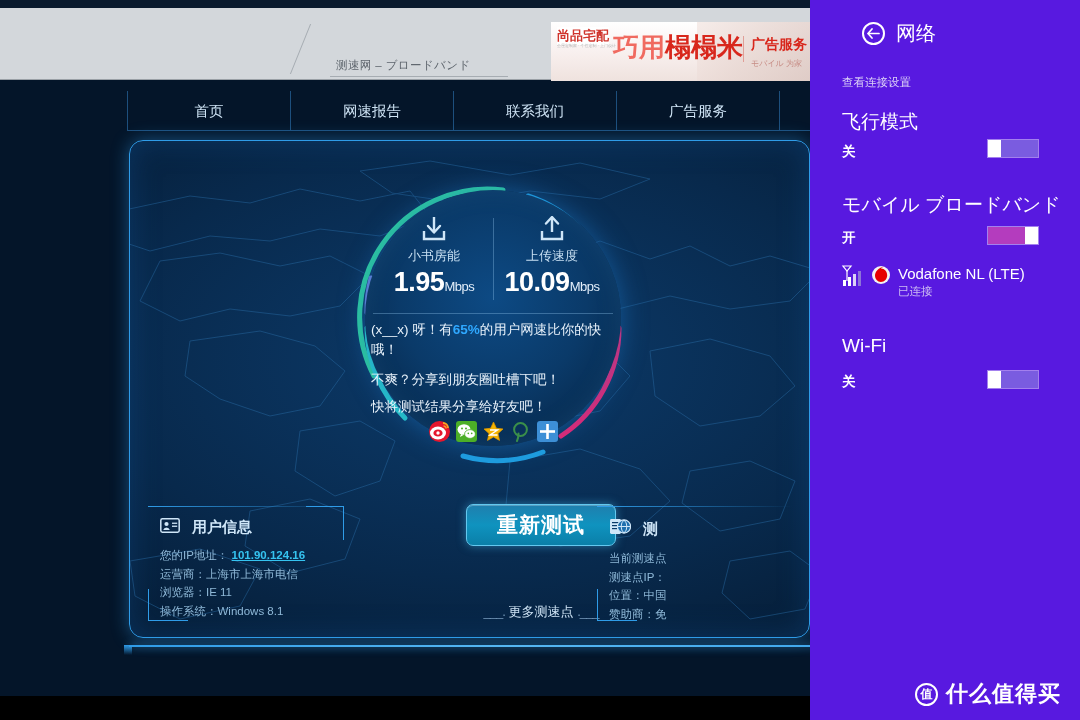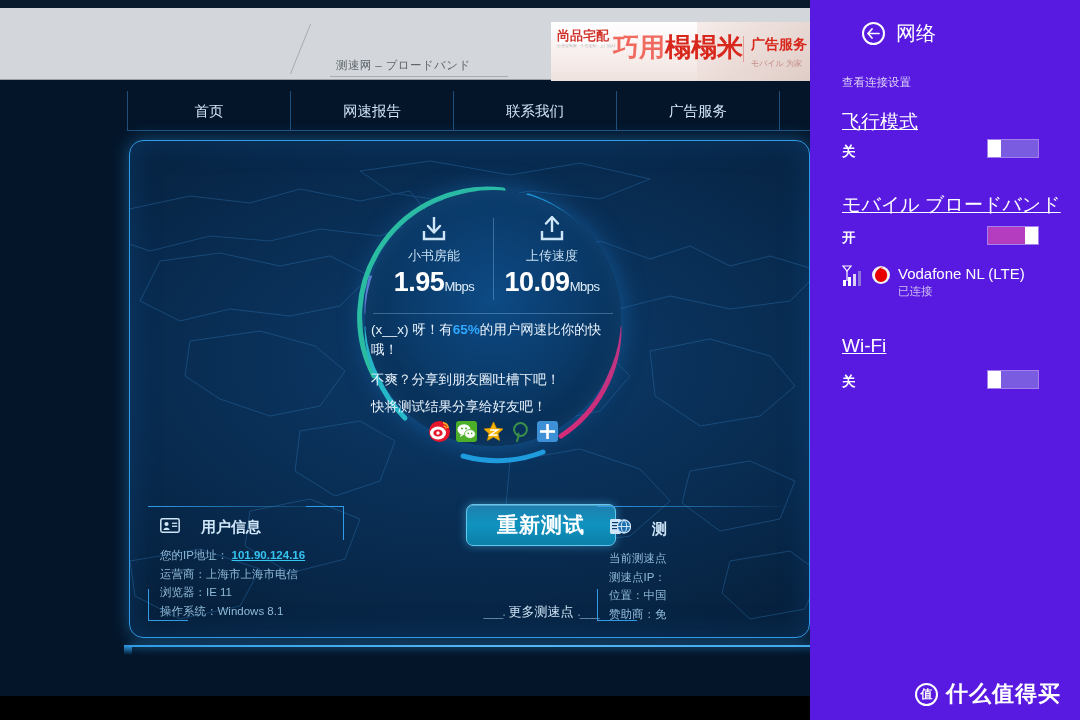--- a/index.html
+++ b/index.html
@@ -196,21 +196,21 @@
   .morepts .dash { color: #6f93b3; letter-spacing: -1px; }
 
   
   .infobox { position: absolute; }
   .ib-frame-tr { position: absolute; right: 0; top: 0; width: 38px; height: 1px; background: #2f9ce8; }
   .ib-frame-tr2 { position: absolute; right: 0; top: 0; width: 1px; height: 34px; background: #2f9ce8; }
   .ib-frame-bl { position: absolute; left: 0; bottom: 0; width: 40px; height: 1px; background: #2f9ce8; }
   .ib-frame-bl2 { position: absolute; left: 0; bottom: 0; width: 1px; height: 32px; background: #2f9ce8; }
   .ib-top { position: absolute; left: 0; top: 0; width: 100%; height: 1px;
             background: linear-gradient(90deg,#2f9ce8,rgba(47,156,232,0)); }
-  .ib-head { display: flex; align-items: center; gap: 21px; padding: 12px 0 0 12px; }
+  .ib-head { display: flex; align-items: center; gap: 12px; padding: 12px 0 0 12px; }
   .ib-title { color: #cfe6f8; font-size: 15px; font-weight: bold; }
   .ib-lines { padding: 9px 0 0 12px; }
   .ib-line { color: #8fb9d8; font-size: 11.5px; line-height: 1.62; white-space: nowrap; }
   .ip-link { color: #35c3f0; text-decoration: underline; font-weight: bold; }
 
   
   .charm {
     position: absolute; right: 0; top: 0; width: 270px; height: 720px;
     background: #5819e0;
   }
@@ -222,21 +222,21 @@
     width: 23px; height: 23px; border-radius: 50%;
     border: 2px solid #ffffff; position: relative; cursor: pointer;
     display: flex; align-items: center; justify-content: center;
     color: #fff; font-size: 14px; line-height: 1;
   }
   .charm-title { color: #ffffff; font-size: 20px; }
   .charm-link {
     position: absolute; left: 842px; top: 75px;
     color: #ddd2f7; font-size: 11.5px; cursor: pointer;
   }
-  .cs-title { position: absolute; color: #ffffff; font-size: 19px; text-decoration: underline; }
+  .cs-title { position: absolute; color: #ffffff; font-size: 19px; }
   .cs-state { position: absolute; color: #ffffff; font-size: 13.5px; font-weight: bold; }
   .toggle {
     position: absolute; width: 52px; height: 19px;
     border: 1px solid rgba(255,255,255,.45);
     cursor: pointer;
   }
   .toggle .track { position: absolute; inset: 0; }
   .toggle .knob { position: absolute; top: 0; width: 13px; height: 17px; background: #fff; }
 
   .conn {

